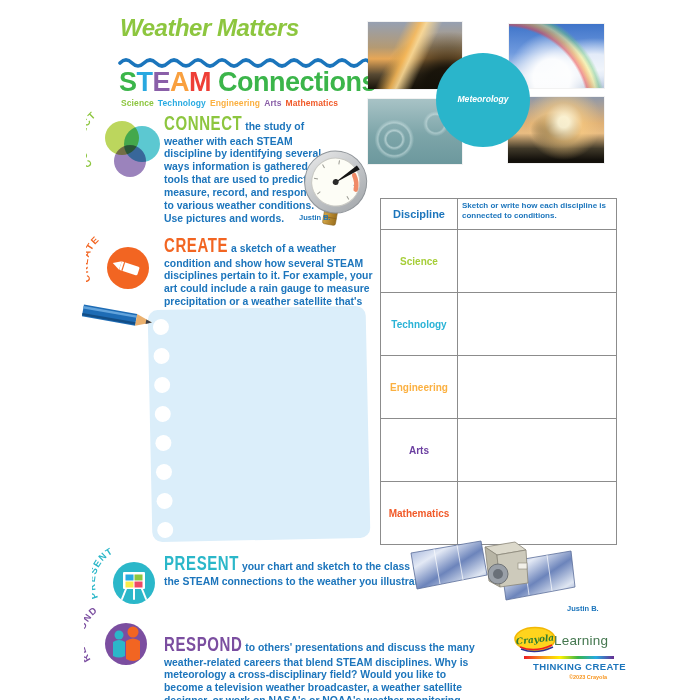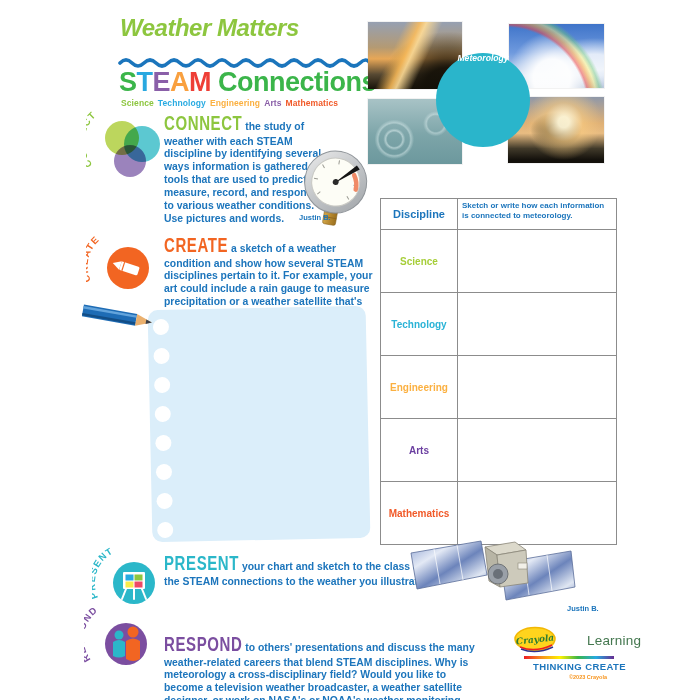--- a/index.html
+++ b/index.html
@@ -38,21 +38,21 @@
         linear-gradient(180deg,#a8c3c6 0%,#7da5a9 55%,#6c989d 100%);}
   .ph4{left:508px;top:97px;width:96px;height:66px;
       background:
         radial-gradient(circle at 58% 38%, rgba(255,246,214,.95) 8%, rgba(250,205,130,.6) 28%, rgba(250,205,130,0) 55%),
         radial-gradient(ellipse at 50% 50%, rgba(45,40,28,.9) 12%, rgba(45,40,28,0) 38%),
         linear-gradient(180deg,#8f98a9 0%,#dfb075 40%,#e8bc82 55%,#413a2a 78%,#14110c 95%);}
 
   
   .bubble{position:absolute;left:436px;top:53px;width:94px;height:94px;border-radius:50%;
           background:#2ab5cb;color:#fff;text-align:center;font-size:8.6px;font-weight:700;
-          line-height:1.3;padding:0;display:flex;flex-direction:row;justify-content:center;}
+          line-height:1.3;padding:0;display:flex;flex-direction:column;justify-content:center;}
   .bubble em{font-style:italic;font-weight:700;display:block;}
   .bubble span{display:block;padding:0 10px;}
 
   
   .sec-text{position:absolute;color:#1c75bc;font-weight:700;font-size:10.4px;line-height:1.24;}
   .sec-h{display:inline-block;font-size:15px;font-weight:700;letter-spacing:.6px;
          transform:scaleY(1.3);transform-origin:left bottom;vertical-align:-1px;}
   .h-connect{color:#8dc63f}.h-create{color:#f26522}.h-present{color:#2bb7c9}.h-respond{color:#7b4ea0}
   .icon-svg{position:absolute;}
   .arc-label{font-size:9.5px;font-weight:700;letter-spacing:1.1px;}
@@ -66,21 +66,21 @@
 
   
   .disc-table{position:absolute;left:380px;top:198px;border-collapse:collapse;table-layout:fixed;}
   .disc-table th,.disc-table td{border:1.6px solid #8c8c8c;padding:2px 4px;background:#fff;}
   .disc-table .hd1{width:68px;height:26px;color:#1c75bc;font-size:11px;font-weight:700;text-align:center;}
   .disc-table .hd2{width:150px;color:#1c75bc;font-size:8px;font-weight:700;text-align:left;vertical-align:top;line-height:1.2;}
   .disc-table .lab{height:58px;font-size:10px;font-weight:700;text-align:center;vertical-align:middle;}
   .r-sci{color:#a6ce39}.r-tec{color:#2ab3d6}.r-eng{color:#fbb040}.r-art{color:#6b3fa0}.r-mat{color:#f15a29}
 
   
-  .learning{position:absolute;left:554px;top:633px;font-size:13.5px;color:#44774f;letter-spacing:.2px;margin-left:33px;}
+  .learning{position:absolute;left:554px;top:633px;font-size:13.5px;color:#44774f;letter-spacing:.2px;}
   .divider{position:absolute;left:524px;top:656px;width:90px;height:2.5px;
            background:linear-gradient(90deg,#ed1c24,#f7941d,#fff200,#39b54a,#27aae1,#662d91);}
   .sheet{position:absolute;left:533px;top:661px;font-size:9.5px;font-weight:700;color:#1c75bc;letter-spacing:.4px;}
   .copyright{position:absolute;left:569px;top:674px;font-size:5.5px;font-weight:700;color:#f7941d;}
 </style>
 </head>
 <body>
 
 <div id="page">
 
@@ -191,21 +191,21 @@
       <rect x="2" y="16.5" width="54" height="2.5" fill="#134e86"></rect>
       <path d="M56 8 L72 14 L56 20 Z" fill="#eab06e"></path>
       <path d="M66 11.8 L72 14 L66 16.4 Z" fill="#3b3f49"></path>
     </g>
   </svg>
 
   <table class="disc-table">
     <thead>
       <tr>
         <th class="hd1">Discipline</th>
-        <th class="hd2">Sketch or write how each information is connected to meteorology.</th>
+        <th class="hd2">Sketch or write how each discipline is connected to conditions.</th>
       </tr>
     </thead>
     <tbody>
       <tr>
         <th class="lab r-sci">Science</th>
         <td></td>
       </tr>
       <tr>
         <th class="lab r-tec">Technology</th>
         <td></td>

